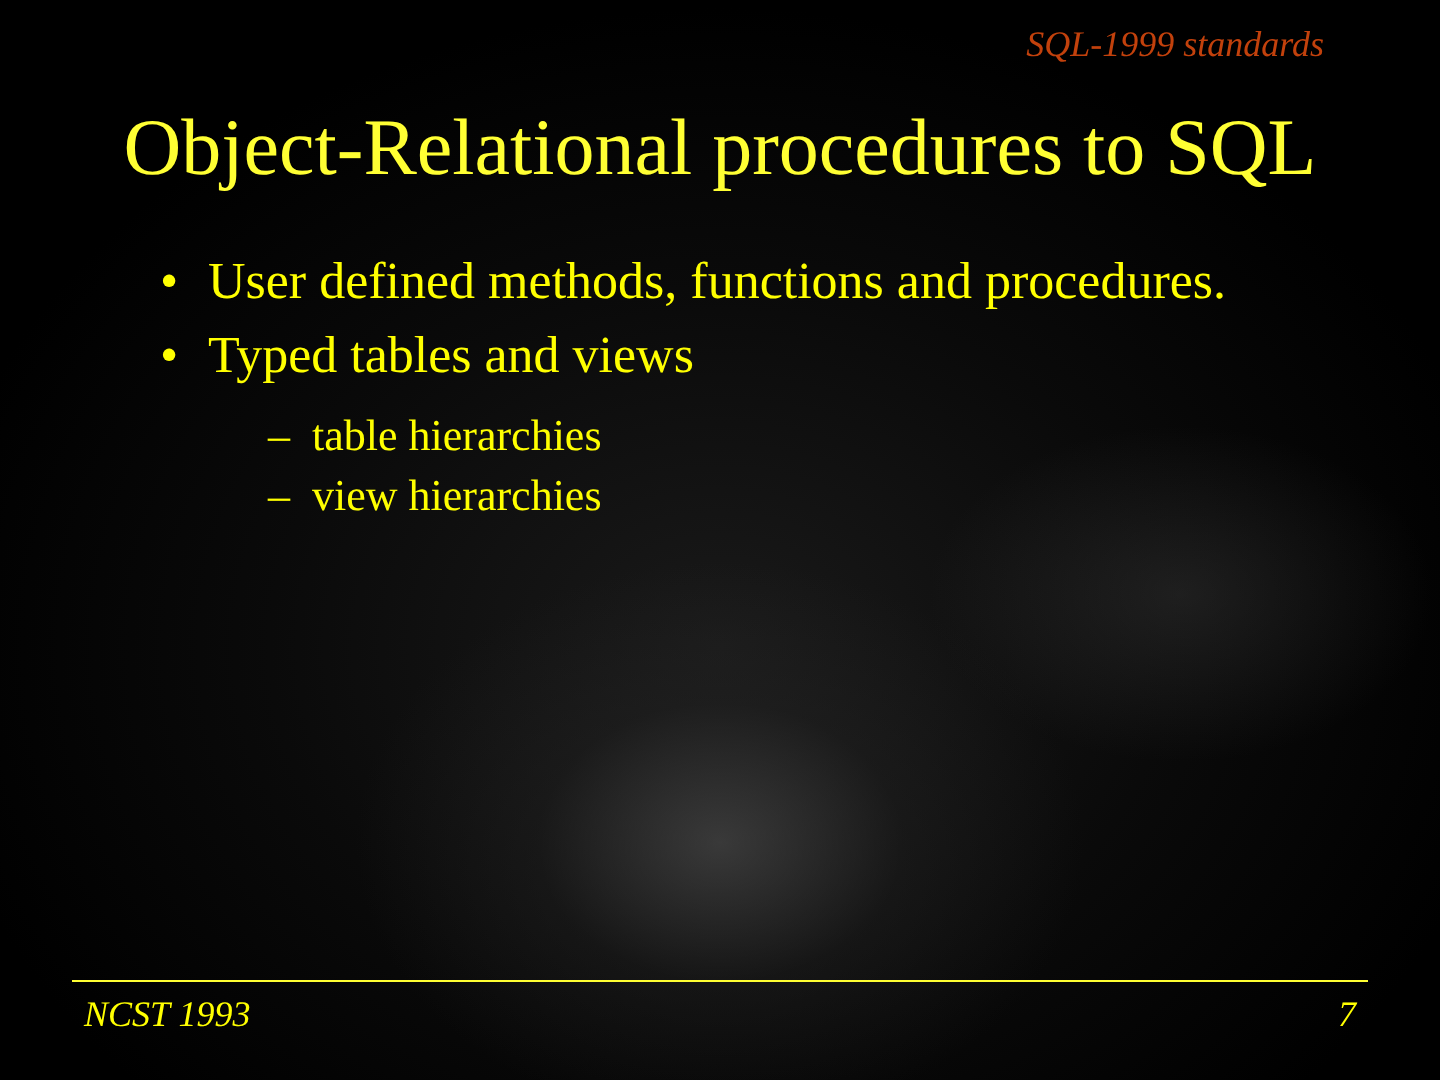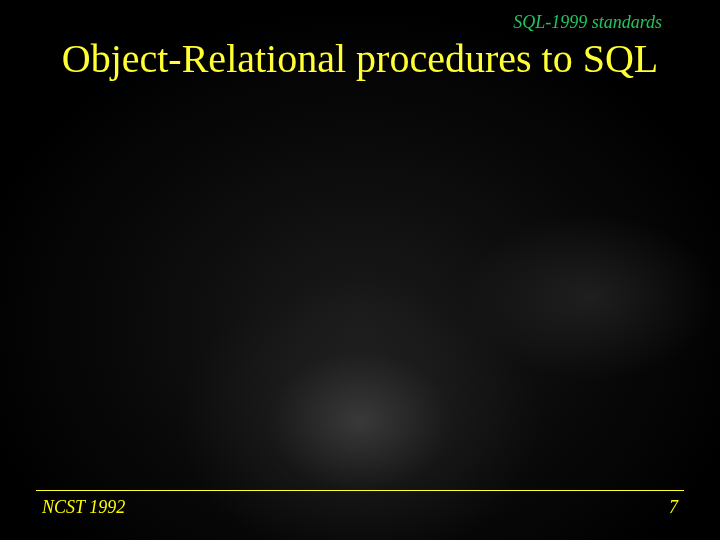--- a/index.html
+++ b/index.html
@@ -18,22 +18,22 @@
     position: relative;
     width: 100%;
     height: 100%;
     padding: 12px 36px 0 36px;
   }
   .overline {
     text-align: right;
     font-style: italic;
     font-size: 18px;
     padding-right: 22px;
-    margin-bottom: 2px;
-    color: #22c55e;
+    margin-bottom: 17px;
+    color: #c2410c;
   }
   .title {
     font-size: 40px;
     font-weight: 400;
     text-align: center;
     margin-bottom: 28px;
     color: #ffff33;
   }
   .bullets {
     list-style: none;
@@ -88,21 +88,37 @@
     padding: 0 6px;
   }
 </style>
 </head>
 <body>
 
 <div class="slide">
   <div class="overline">SQL-1999 standards</div>
   <h1 class="title">Object-Relational procedures to SQL</h1>
 
+  <ul class="bullets">
+    <li>
+      <span>User defined methods, functions and procedures.</span>
+    </li>
+    <li>
+      <span>Typed tables and views</span>
+      <ul class="sub">
+        <li>
+          <span>table hierarchies</span>
+        </li>
+        <li>
+          <span>view hierarchies</span>
+        </li>
+      </ul>
+    </li>
+  </ul>
 
   <div class="footer">
     <hr class="rule">
     <div class="footer-row">
-      <span>NCST 1992</span>
+      <span>NCST 1993</span>
       <span>7</span>
     </div>
   </div>
 </div>
 
 </body></html>

